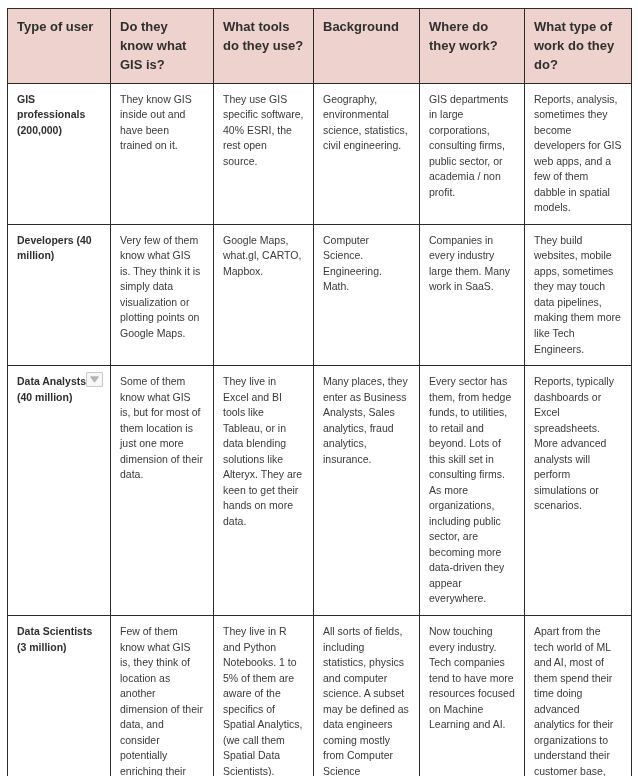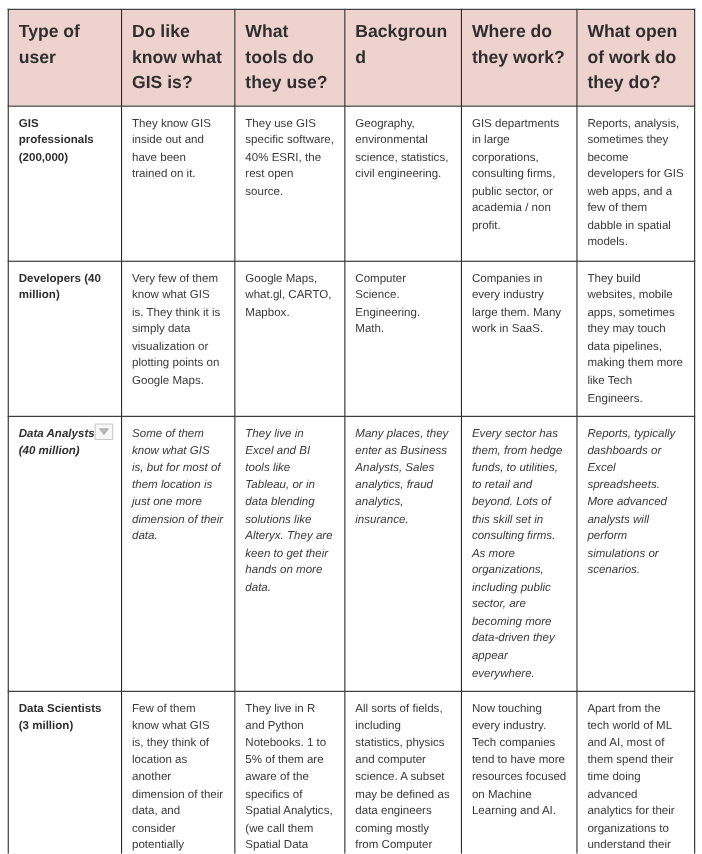--- a/index.html
+++ b/index.html
@@ -40,21 +40,21 @@
     box-sizing: border-box;
     word-wrap: break-word;
     overflow-wrap: break-word;
     hyphens: none;
   }
   table.gis-table thead th {
     background: #eed2cd;
     font-weight: bold;
     text-align: left;
     color: #2f2f2f;
-    font-size: 16px;
+    font-size: 13px;
     line-height: 1.45;
     height: 41px;
     padding-top: 9px;
   }
   td.rowhead {
     font-weight: bold;
     color: #2f2f2f;
     position: relative;
     margin-top: 10px;
   }
@@ -62,21 +62,21 @@
   col.c0 { width: 103px; }
   col.c1 { width: 103px; }
   col.c2 { width: 100px; }
   col.c3 { width: 106px; }
   col.c4 { width: 105px; }
   col.c5 { width: 107px; }
 
   
   tr.r0 td { height: 116px; }
   tr.r1 td { height: 115px; }
-  tr.r2 td { height: 218px; font-style: italic; }
+  tr.r2 td { height: 218px; }
   tr.r3 td { height: 259px; }
 
   .cell-text {
     display: block;
     white-space: pre-wrap;
   }
 
   
   .dropdown-widget {
     position: absolute;
@@ -104,25 +104,25 @@
       <col class="c0">
         <col class="c1">
         <col class="c2">
         <col class="c3">
         <col class="c4">
         <col class="c5">
     </colgroup>
     <thead>
       <tr>
         <th>Type of user</th>
-        <th>Do like know what GIS is?</th>
+        <th>Do they know what GIS is?</th>
         <th>What tools do they use?</th>
         <th>Background</th>
         <th>Where do they work?</th>
-        <th>What open of work do they do?</th>
+        <th>What type of work do they do?</th>
       </tr>
     </thead>
     <tbody>
       <tr class="r0">
         <td class="rowhead">
             <span class="cell-text">GIS professionals (200,000)</span>
           </td>
         <td>
             <span class="cell-text">They know GIS inside out and have been trained on it.</span>
           </td>

